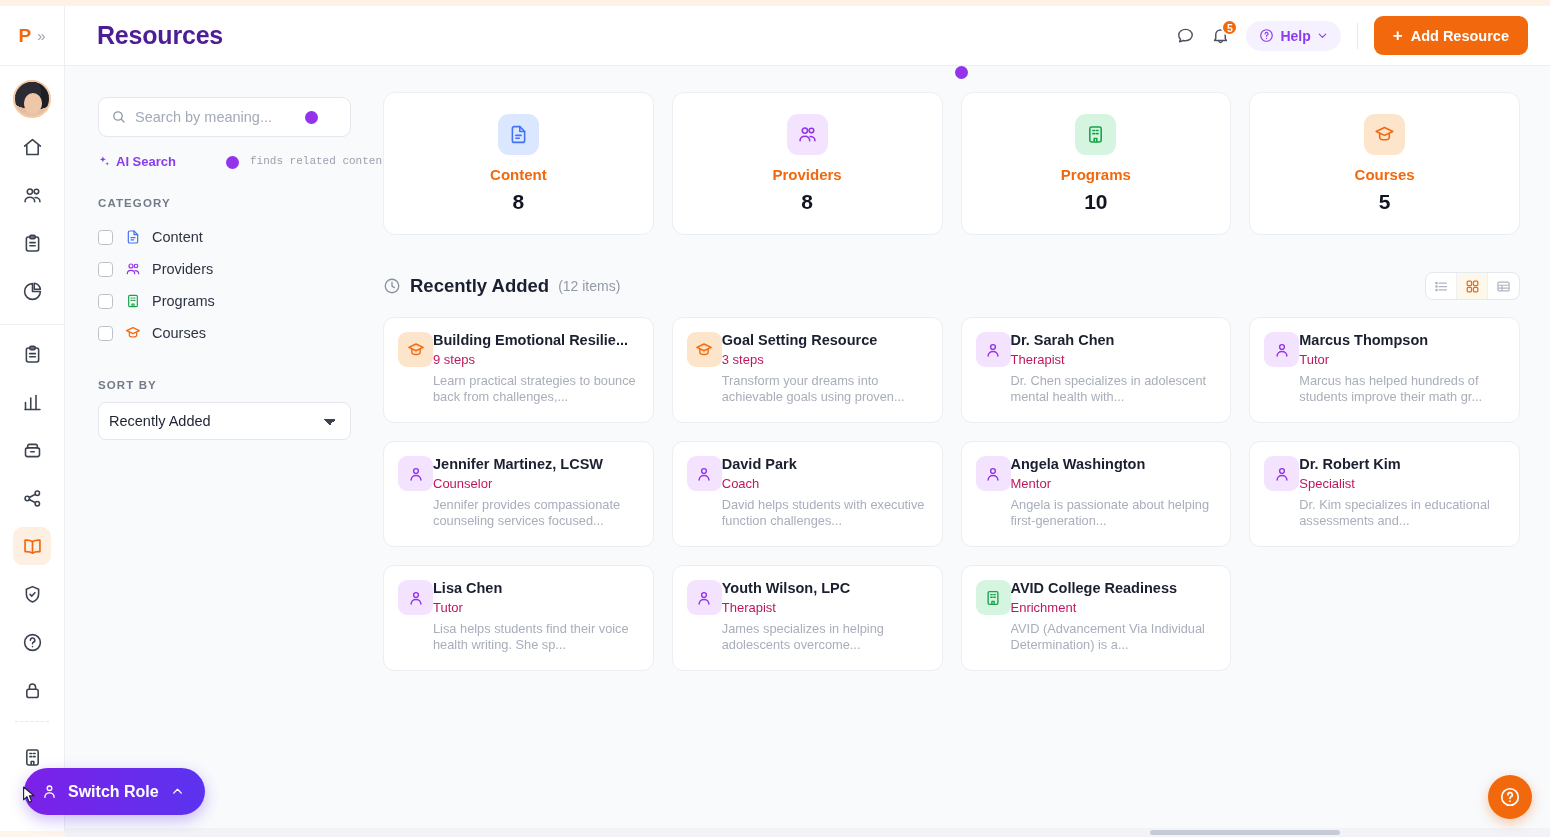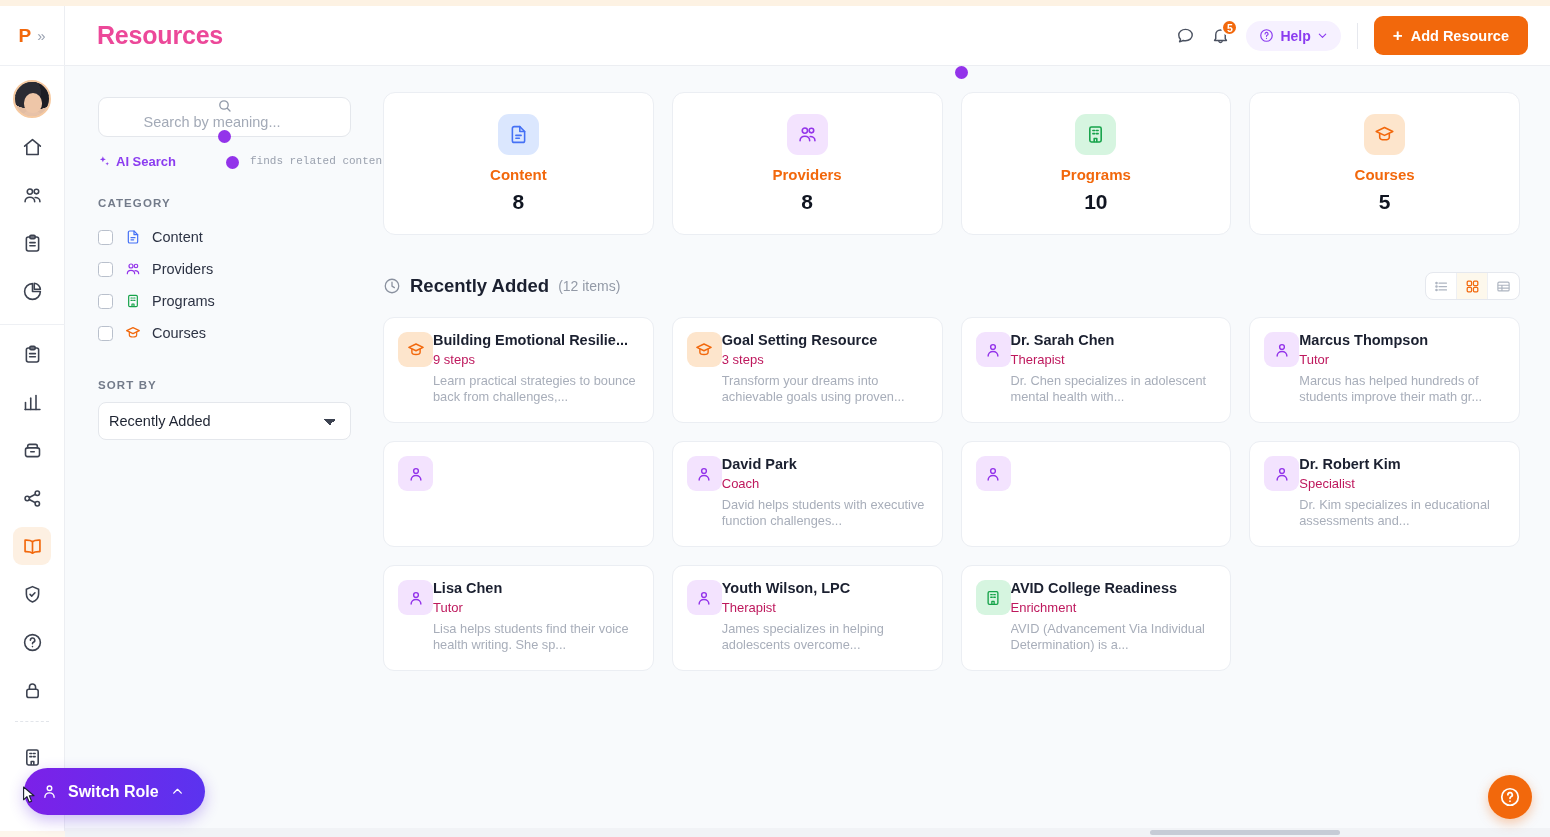--- a/index.html
+++ b/index.html
@@ -48,21 +48,21 @@
   }
   .rail-btn.active { background:#fdf0e2; color:#f2680c; }
   .rail-btn svg { width:21px; height:21px; }
 
   
   .header {
     position:absolute; top:6px; left:65px; width:1485px; height:60px;
     background:#ffffff; border-bottom:1px solid #eceef2;
     display:flex; align-items:center; padding:0 22px 0 32px;
   }
-  .page-title { font-size:25px; font-weight:bold; color:#ec4899; letter-spacing:-0.2px; }
+  .page-title { font-size:25px; font-weight:bold; color:#4c1d95; letter-spacing:-0.2px; }
   .header-right { margin-left:auto; display:flex; align-items:center; gap:16px; }
   .hicon { color:#4a5160; cursor:pointer; display:flex; position:relative; }
   .hicon svg { width:19px; height:19px; }
   .badge {
     position:absolute; top:-7px; right:-8px; min-width:17px; height:17px;
     border-radius:50%; background:#f2680c; color:#fff; font-size:10.5px;
     font-weight:bold; display:flex; align-items:center; justify-content:center;
     border:2px solid #fff; padding:0 1px;
   }
   .help-pill {
@@ -82,21 +82,21 @@
   
   .body-wrap {
     position:absolute; top:66px; left:65px; width:1485px; height:765px;
     background:#f8fafc; display:flex;
   }
   
   .filters { width:312px; padding:31px 0 0 33px; flex:none; }
   .search-box {
     position:relative; width:253px; height:40px; background:#fff;
     border:1px solid #e4e7ec; border-radius:9px;
-    display:flex; align-items:center; padding:0 12px;flex-direction:column;
+    display:flex; align-items:center; padding:0 12px;
   }
   .search-box svg { width:16px; height:16px; color:#9099a8; flex:none; }
   .search-box input {
     border:none; outline:none; background:transparent; margin-left:8px;
     font-size:14.5px; color:#2b3040; font-family:inherit; width:170px;
   }
   .search-box input::placeholder { color:#a3aab7; }
   .dot-pulse { width:13px; height:13px; border-radius:50%; background:#9333ea; flex:none; }
   .ai-row {
     width:253px; margin-top:15px; display:flex; align-items:center;
@@ -594,20 +594,25 @@
           </div>
         </div>
 
         <div class="card">
           <div class="card-ico" style="background:#f3e3fe">
             <svg viewBox="0 0 24 24" fill="none" stroke="#9333ea" stroke-width="1.9" stroke-linecap="round" stroke-linejoin="round">
                 <circle cx="12" cy="8" r="3.2"></circle>
                 <path d="M5.5 20c0-3.6 2.9-6.1 6.5-6.1s6.5 2.5 6.5 6.1"></path>
               </svg>
           </div>
+          <div class="card-body">
+            <div class="card-title">Jennifer Martinez, LCSW</div>
+            <div class="card-sub">Counselor</div>
+            <div class="card-desc">Jennifer provides compassionate counseling services focused...</div>
+          </div>
         </div>
 
         <div class="card">
           <div class="card-ico" style="background:#f3e3fe">
             <svg viewBox="0 0 24 24" fill="none" stroke="#9333ea" stroke-width="1.9" stroke-linecap="round" stroke-linejoin="round">
                 <circle cx="12" cy="8" r="3.2"></circle>
                 <path d="M5.5 20c0-3.6 2.9-6.1 6.5-6.1s6.5 2.5 6.5 6.1"></path>
               </svg>
           </div>
           <div class="card-body">
@@ -616,20 +621,25 @@
             <div class="card-desc">David helps students with executive function challenges...</div>
           </div>
         </div>
 
         <div class="card">
           <div class="card-ico" style="background:#f3e3fe">
             <svg viewBox="0 0 24 24" fill="none" stroke="#9333ea" stroke-width="1.9" stroke-linecap="round" stroke-linejoin="round">
                 <circle cx="12" cy="8" r="3.2"></circle>
                 <path d="M5.5 20c0-3.6 2.9-6.1 6.5-6.1s6.5 2.5 6.5 6.1"></path>
               </svg>
+          </div>
+          <div class="card-body">
+            <div class="card-title">Angela Washington</div>
+            <div class="card-sub">Mentor</div>
+            <div class="card-desc">Angela is passionate about helping first-generation...</div>
           </div>
         </div>
 
         <div class="card">
           <div class="card-ico" style="background:#f3e3fe">
             <svg viewBox="0 0 24 24" fill="none" stroke="#9333ea" stroke-width="1.9" stroke-linecap="round" stroke-linejoin="round">
                 <circle cx="12" cy="8" r="3.2"></circle>
                 <path d="M5.5 20c0-3.6 2.9-6.1 6.5-6.1s6.5 2.5 6.5 6.1"></path>
               </svg>
           </div>

